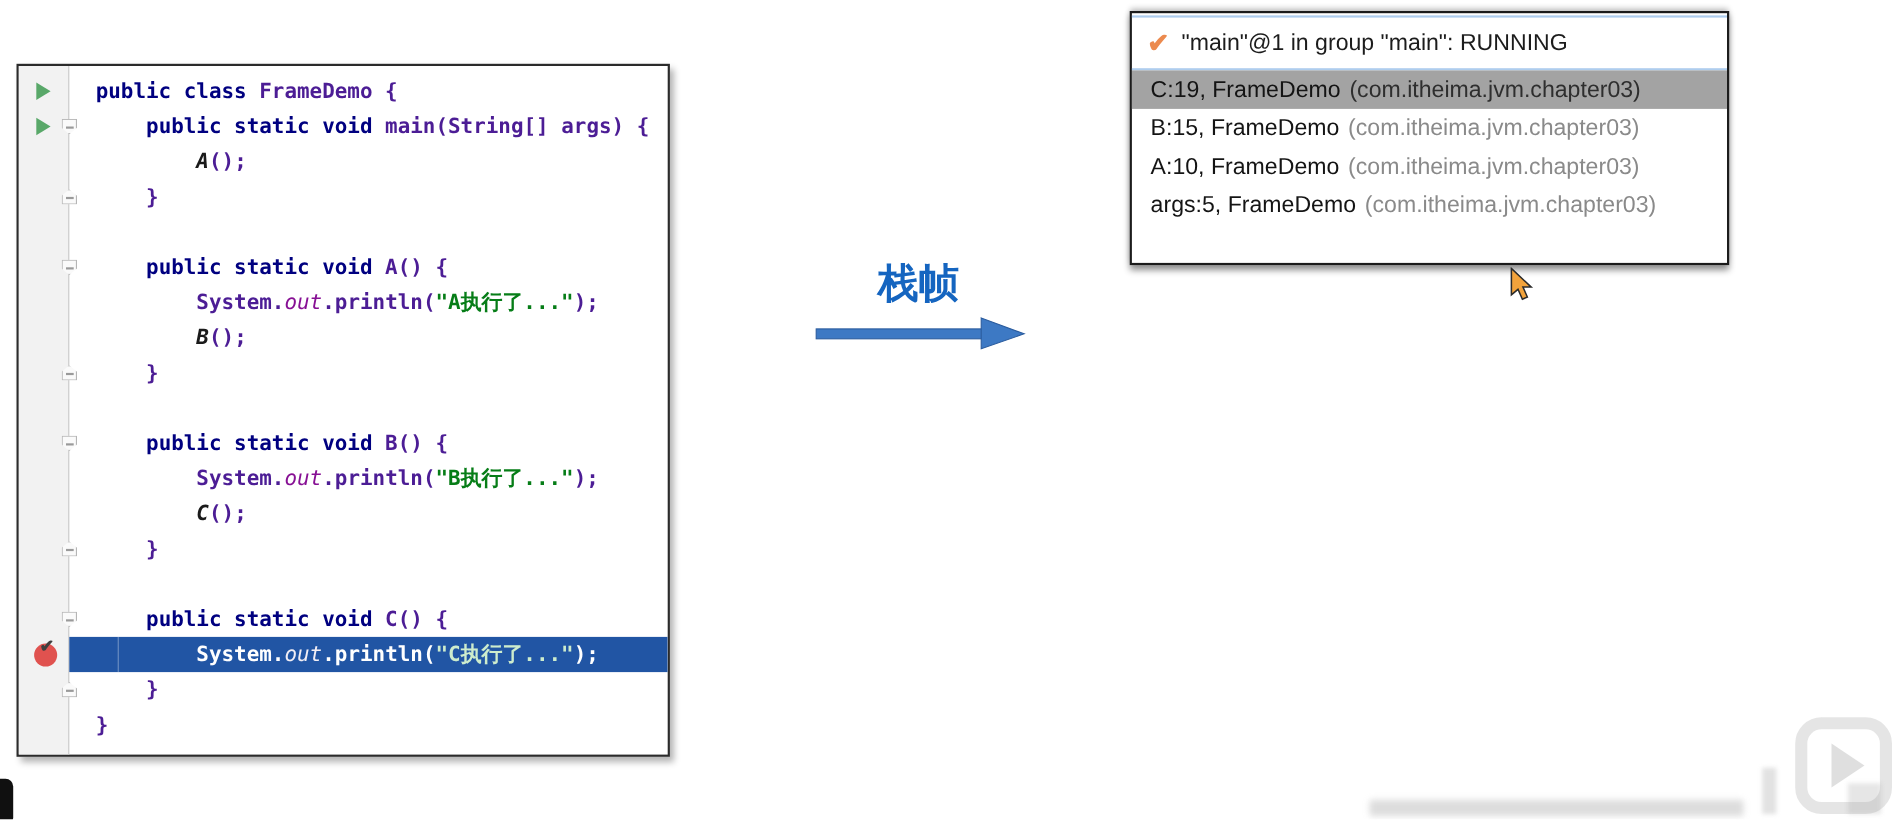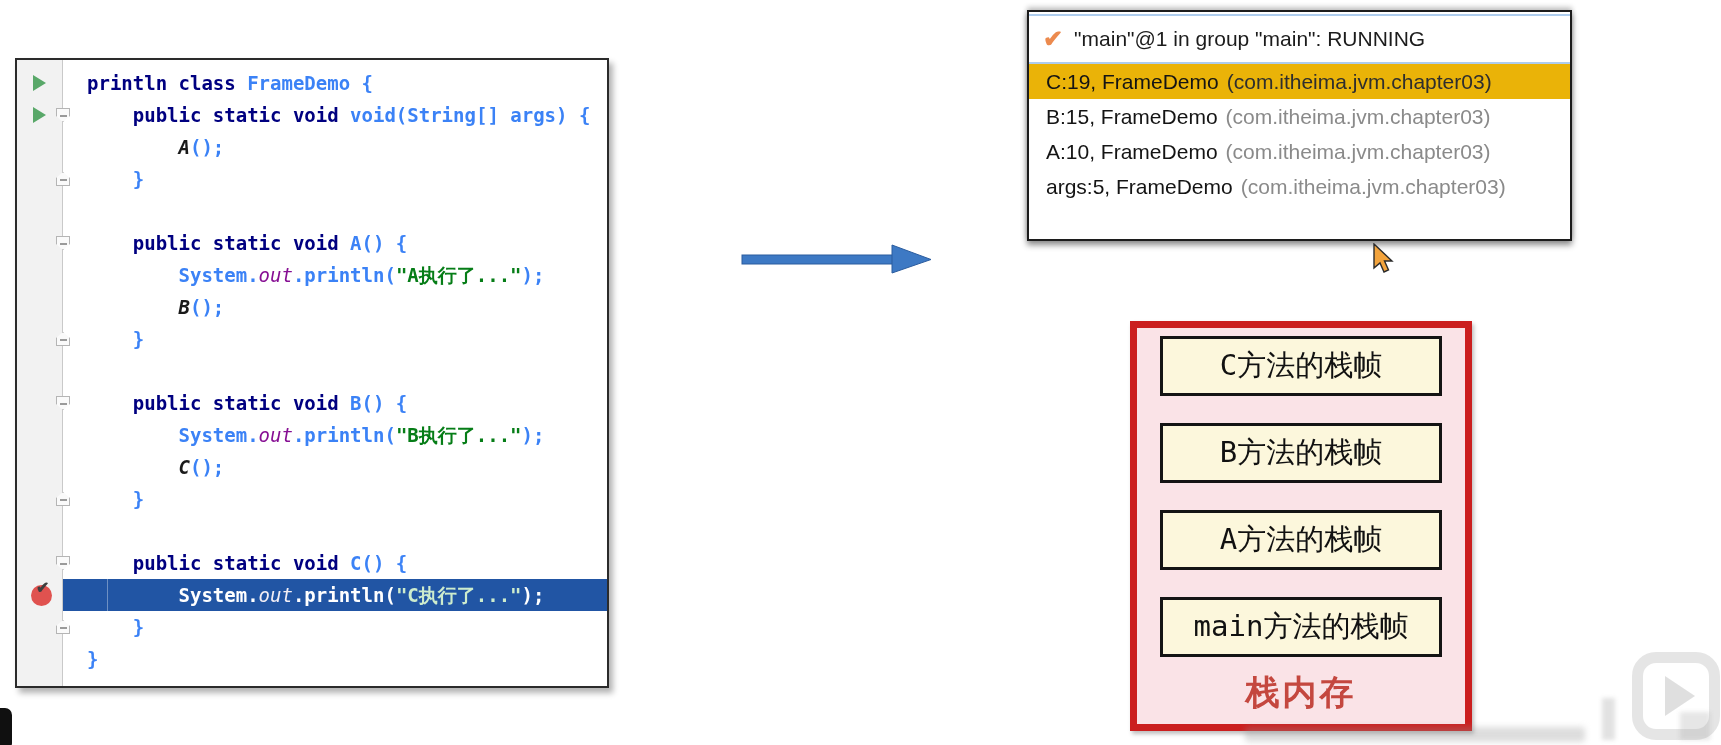--- a/index.html
+++ b/index.html
@@ -42,21 +42,21 @@
   .fold-close { clip-path: polygon(50% 0,100% 42%,100% 100%,0 100%,0 42%); }
   .fold .minus { position:absolute; left:3px; top:6px; width:7px; height:2px; background:#9a9a9a; }
   .line-body { position: relative; flex: 1; padding-left: 24px; }
   .line-body.hl { background: #2155a4; }
   .line-body.hl::before {
     content:""; position:absolute; left:44px; top:0; bottom:0; width:1px;
     background: rgba(255,255,255,.35);
   }
   pre.code-text { margin: 0; font: 19px/32px "DejaVu Sans Mono", monospace; white-space: pre; }
   .seg-kw    { color:#000080; font-weight:bold; }
-  .seg-plain { color:#3b82f6; font-weight:600; }
+  .seg-plain { color:#4c1d95; font-weight:600; }
   .seg-call  { color:#1a1a1a; font-style:italic; font-weight:600; }
   .seg-field { color:#871094; font-style:italic; font-weight:400; }
   .seg-str   { color:#067d17; font-weight:600; }
   .hl .seg-plain, .hl .seg-kw, .hl .seg-call { color:#fff; }
   .hl .seg-field { color:#f2eef5; }
   .hl .seg-str   { color:#cdeccd; }
 
   
   .annotation { position: absolute; left: 735px; top: 236px; width: 200px; text-align: center; }
   .annotation .lbl { font-size: 37px; font-weight: 600; color: #1565c0; line-height: 44px; }
@@ -71,21 +71,21 @@
   .dbg-topstrip { height: 4px; border-bottom: 2px solid #aecdee; }
   .thread-row {
     height: 48px; display: flex; align-items: center; padding-left: 14px;
     border-bottom: 2px solid #aecdee; font-size: 21px; color: #1c1c1c;
   }
   .thread-check { color: #ec8a4e; font-size: 24px; font-weight: bold; margin-right: 11px; }
   .frame-row {
     height: 35px; display: flex; align-items: center; padding-left: 17px;
     font-size: 21px; color: #141414; white-space: nowrap;
   }
-  .frame-row.selected { background: #eab308; }
+  .frame-row.selected { background: #a3a3a3; }
   .frame-row .pkg { color: #8a8a8a; margin-left: 8px; }
   .frame-row.selected .pkg { color: #2e2e2e; }
 
   
   .cursor { position: absolute; left: 1372px; top: 243px; }
 
   
   .stack-box {
     position: absolute; left: 1130px; top: 321px; width: 342px; height: 410px;
     border: 7px solid #cb1f1f; background: #fae3e7;
@@ -133,32 +133,32 @@
 <div class="canvas">
 
   <div class="editor">
     <div class="gutter-strip"></div>
     <div id="code-lines">
         <div class="code-line">
           <div class="g-icons">
             <span class="run-arrow"></span>
           </div>
           <div class="line-body">
-            <pre class="code-text"><span class="seg-kw">println class </span><span class="seg-plain">FrameDemo {</span></pre>
+            <pre class="code-text"><span class="seg-kw">public class </span><span class="seg-plain">FrameDemo {</span></pre>
           </div>
         </div>
         <div class="code-line">
           <span class="fold fold-open">
             <span class="minus"></span>
           </span>
           <div class="g-icons">
             <span class="run-arrow"></span>
           </div>
           <div class="line-body">
-            <pre class="code-text"><span class="seg-plain">    </span><span class="seg-kw">public static void </span><span class="seg-plain">void(String[] args) {</span></pre>
+            <pre class="code-text"><span class="seg-plain">    </span><span class="seg-kw">public static void </span><span class="seg-plain">main(String[] args) {</span></pre>
           </div>
         </div>
         <div class="code-line">
           <div class="g-icons"></div>
           <div class="line-body">
             <pre class="code-text"><span class="seg-plain">        </span><span class="seg-call">A</span><span class="seg-plain">();</span></pre>
           </div>
         </div>
         <div class="code-line">
           <span class="fold fold-close">
@@ -276,20 +276,21 @@
         <div class="code-line">
           <div class="g-icons"></div>
           <div class="line-body">
             <pre class="code-text"><span class="seg-plain">}</span></pre>
           </div>
         </div>
       </div>
   </div>
 
   <div class="annotation">
+    <div class="lbl">栈帧</div>
     <svg width="200" height="34">
       <rect x="7" y="13" width="152" height="9" fill="#3d79c4" stroke="#2b5c9e" stroke-width="1"></rect>
       <polygon points="157,3 196,17.5 157,31" fill="#3d79c4" stroke="#2b5c9e" stroke-width="1"></polygon>
     </svg>
   </div>
 
   <div class="debugger">
     <div class="dbg-topstrip"></div>
     <div class="thread-row">
       <span class="thread-check">✔</span>
@@ -312,24 +313,20 @@
           <span class="loc">args:5, FrameDemo</span>
           <span class="pkg">(com.itheima.jvm.chapter03)</span>
         </div>
       </div>
   </div>
 
   <svg class="cursor" width="26" height="32">
     <path d="M2,1 L2,25 L8,20 L12,29 L16.5,27 L12.5,18 L20,18 Z" fill="#f2a33c" stroke="#2b2b2b" stroke-width="1.4"></path>
   </svg>
 
-  <div class="stack-box">
-    <div id="stack-frames" style="display:contents"><div class="sframe">C方法的栈帧</div><div class="sframe">B方法的栈帧</div><div class="sframe">A方法的栈帧</div><div class="sframe">main方法的栈帧</div></div>
-    <div class="stack-caption">栈内存</div>
-  </div>
 
   <div class="corner-tab"></div>
   <div class="wm-tv">
     <div class="play"></div>
   </div>
   <div class="wm-smudge"></div>
   <div class="wm-blob1"></div>
   <div class="wm-blob2"></div>
 
 </div>

